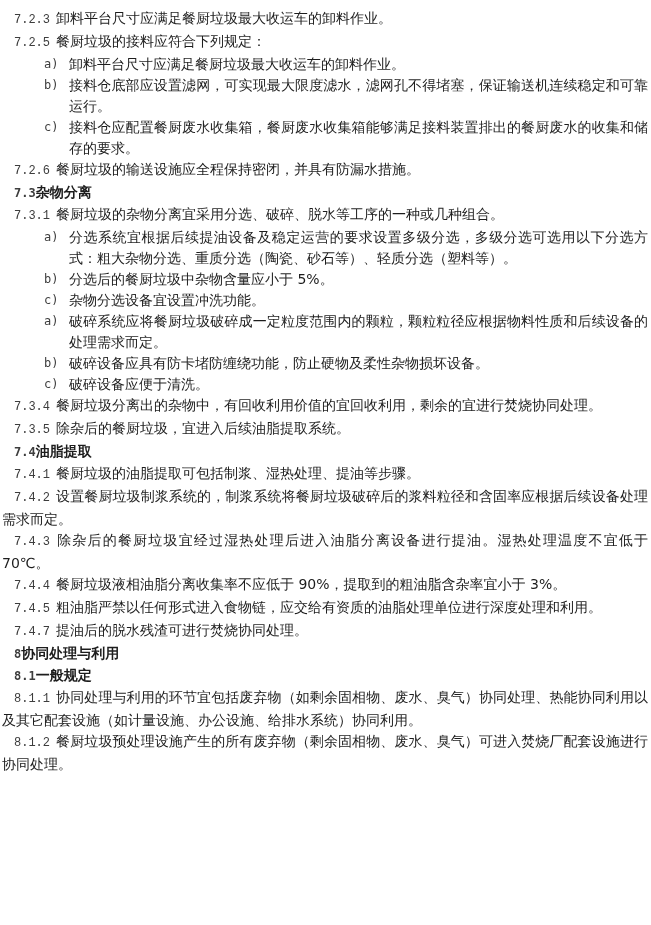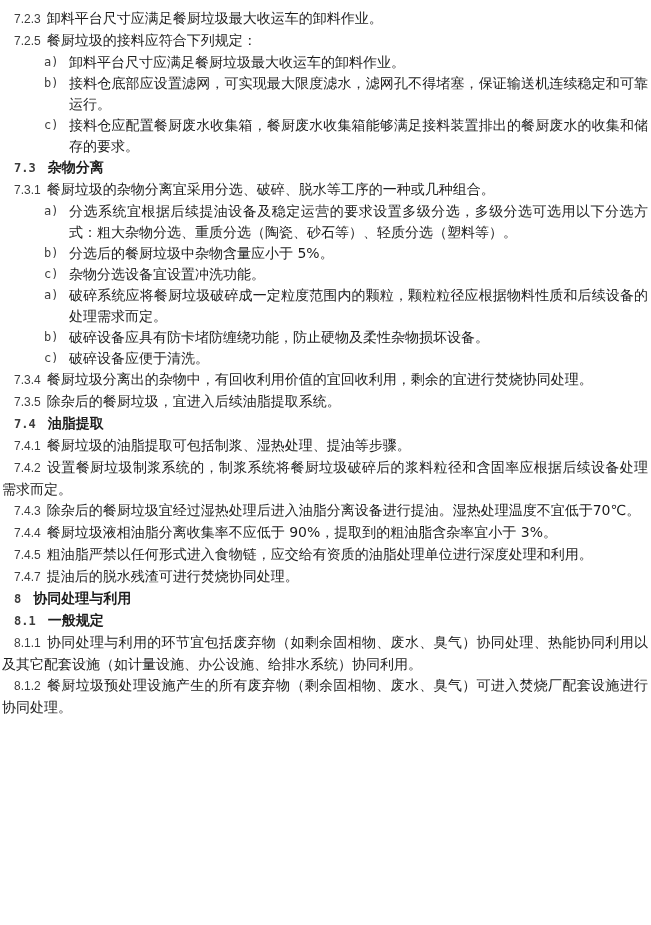--- a/index.html
+++ b/index.html
@@ -20,21 +20,21 @@
   }
   #doc p {
     margin: 0;
     text-align: justify;
   }
   
   p.clause {
     text-indent: 12px;
   }
   p.clause .num {
-    font-family: Liberation Sans, sans-serif;
+    font-family: Liberation Mono, monospace;
     font-size: 12px;
     color: #3d3d3d;
     margin-right: 6px;
   }
   
   p.item {
     padding-left: 67px;
     position: relative;
     text-indent: 0;
   }
@@ -52,32 +52,32 @@
     text-indent: 12px;
     text-align: left;
   }
   p.h1 { margin: 19px 0 7px 0; }
   p.h2 { margin: 13px 0 7px 0; }
   p.h1 .num, p.h2 .num {
     font-family: "DejaVu Sans Mono", "Liberation Mono", monospace;
     font-size: 12px;
     font-weight: bold;
     color: #3d3d3d;
-    margin-right: 12px;
   }
 </style>
 </head>
 <body>
 
 <main id="doc">
     <p class="clause"><span class="num">7.2.3</span><span class="txt">卸料平台尺寸应满足餐厨垃圾最大收运车的卸料作业。</span></p>
     <p class="clause"><span class="num">7.2.5</span><span class="txt">餐厨垃圾的接料应符合下列规定：</span></p>
     <p class="item"><span class="letter">a)</span><span class="txt">卸料平台尺寸应满足餐厨垃圾最大收运车的卸料作业。</span></p>
     <p class="item"><span class="letter">b)</span><span class="txt">接料仓底部应设置滤网，可实现最大限度滤水，滤网孔不得堵塞，保证输送机连续稳定和可靠运行。</span></p>
     <p class="item"><span class="letter">c)</span><span class="txt">接料仓应配置餐厨废水收集箱，餐厨废水收集箱能够满足接料装置排出的餐厨废水的收集和储存的要求。</span></p>
+    <p class="clause"><span class="num">7.2.6</span><span class="txt">餐厨垃圾的输送设施应全程保持密闭，并具有防漏水措施。</span></p>
     <p class="h2"><span class="num">7.3</span><span class="txt">杂物分离</span></p>
     <p class="clause"><span class="num">7.3.1</span><span class="txt">餐厨垃圾的杂物分离宜采用分选、破碎、脱水等工序的一种或几种组合。</span></p>
     <p class="item"><span class="letter">a)</span><span class="txt">分选系统宜根据后续提油设备及稳定运营的要求设置多级分选，多级分选可选用以下分选方式：粗大杂物分选、重质分选（陶瓷、砂石等）、轻质分选（塑料等）。</span></p>
     <p class="item"><span class="letter">b)</span><span class="txt">分选后的餐厨垃圾中杂物含量应小于 5%。</span></p>
     <p class="item"><span class="letter">c)</span><span class="txt">杂物分选设备宜设置冲洗功能。</span></p>
     <p class="item"><span class="letter">a)</span><span class="txt">破碎系统应将餐厨垃圾破碎成一定粒度范围内的颗粒，颗粒粒径应根据物料性质和后续设备的处理需求而定。</span></p>
     <p class="item"><span class="letter">b)</span><span class="txt">破碎设备应具有防卡堵防缠绕功能，防止硬物及柔性杂物损坏设备。</span></p>
     <p class="item"><span class="letter">c)</span><span class="txt">破碎设备应便于清洗。</span></p>
     <p class="clause"><span class="num">7.3.4</span><span class="txt">餐厨垃圾分离出的杂物中，有回收利用价值的宜回收利用，剩余的宜进行焚烧协同处理。</span></p>
     <p class="clause"><span class="num">7.3.5</span><span class="txt">除杂后的餐厨垃圾，宜进入后续油脂提取系统。</span></p>

